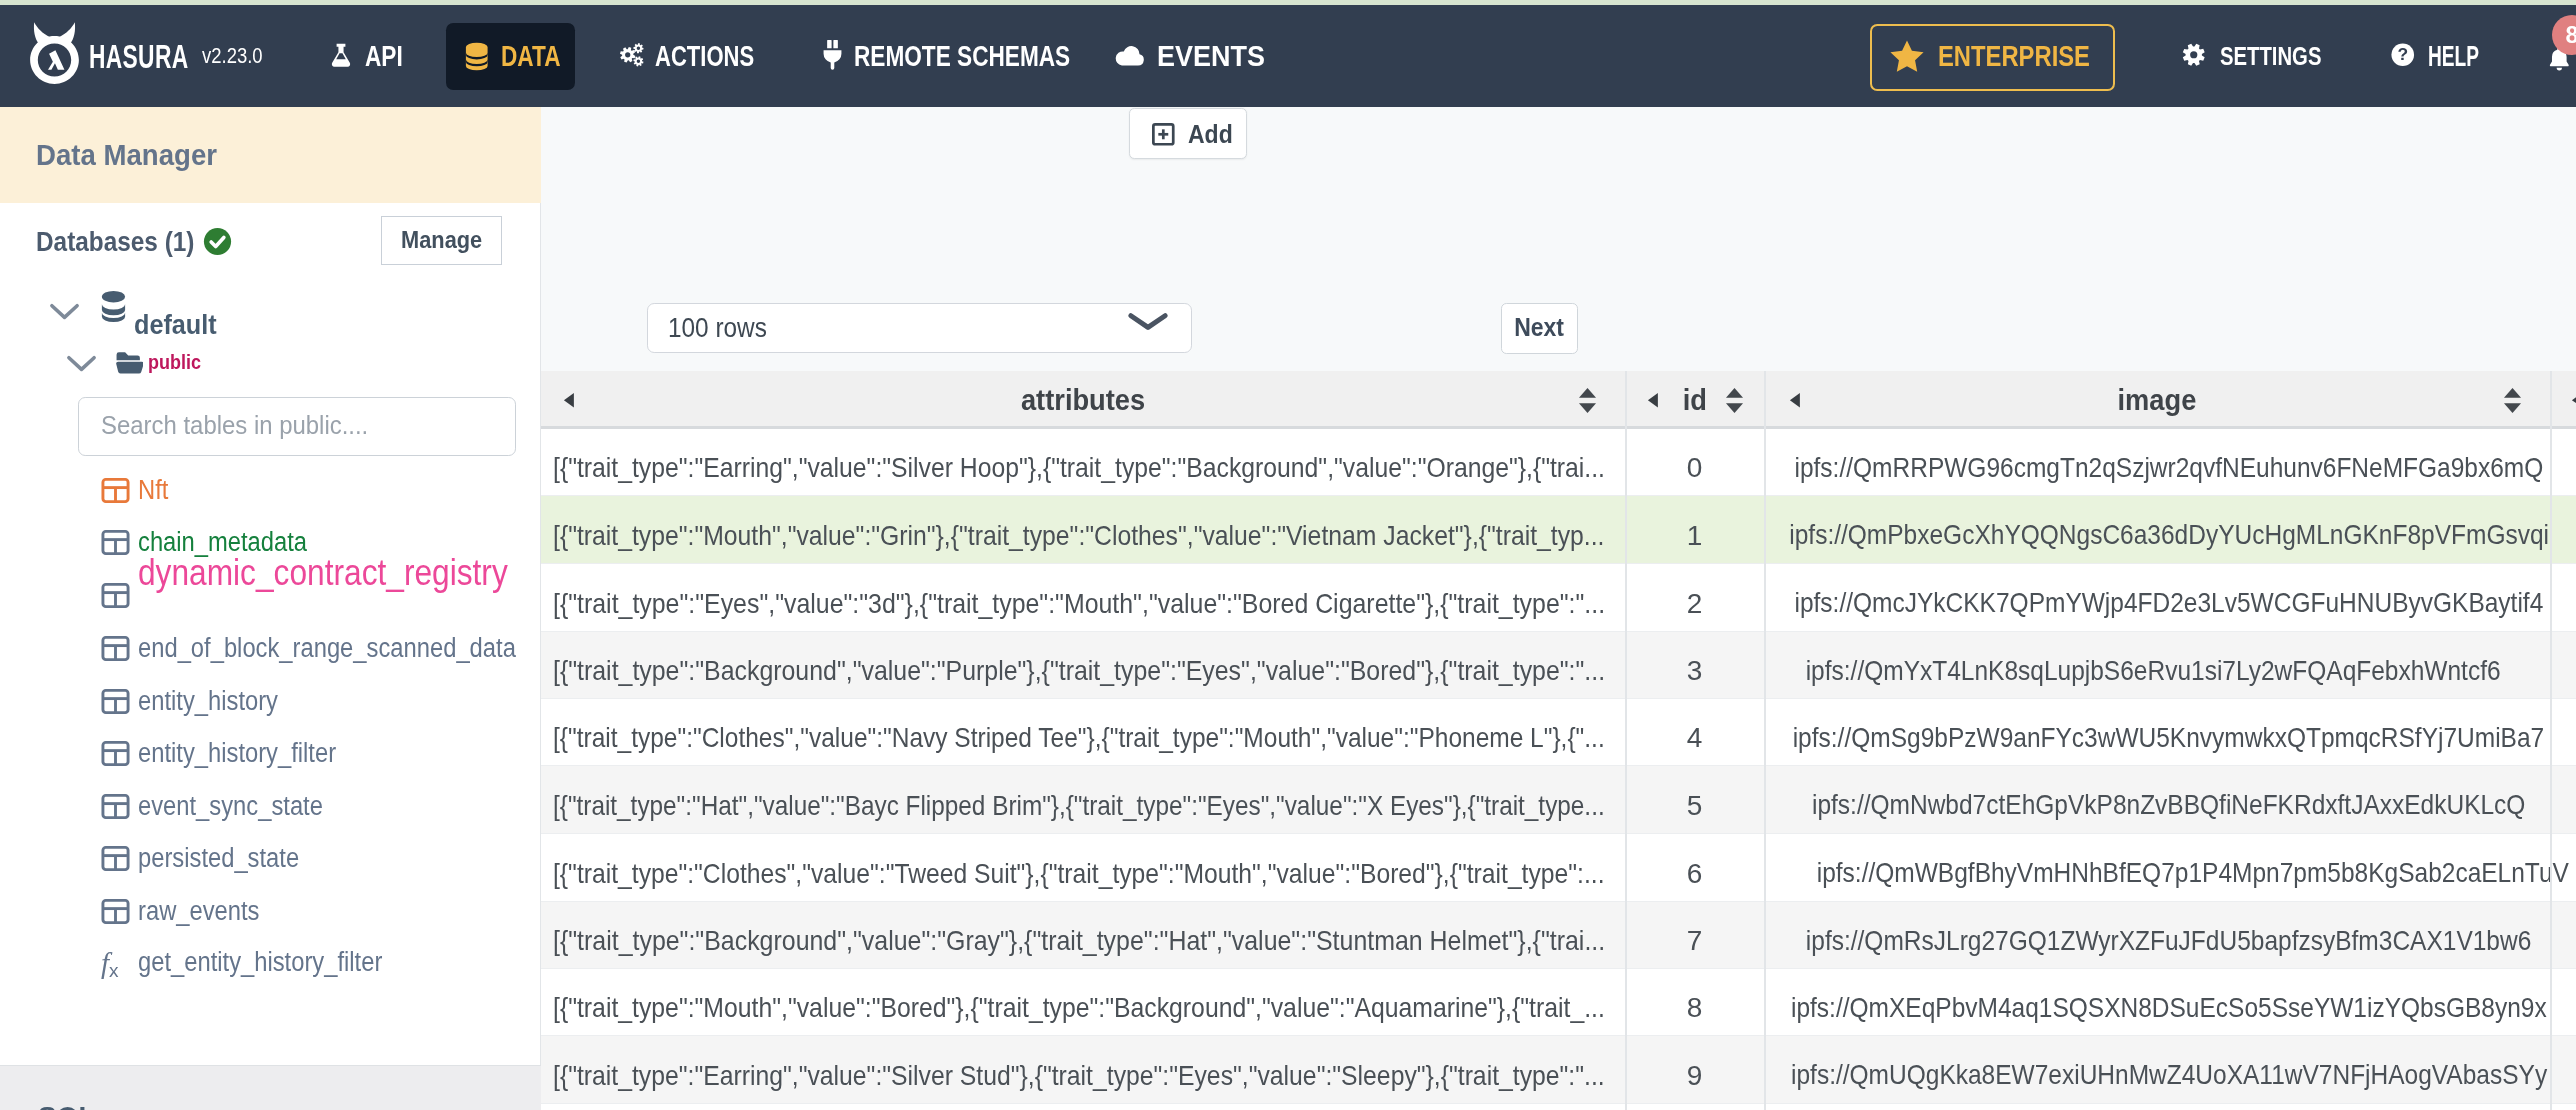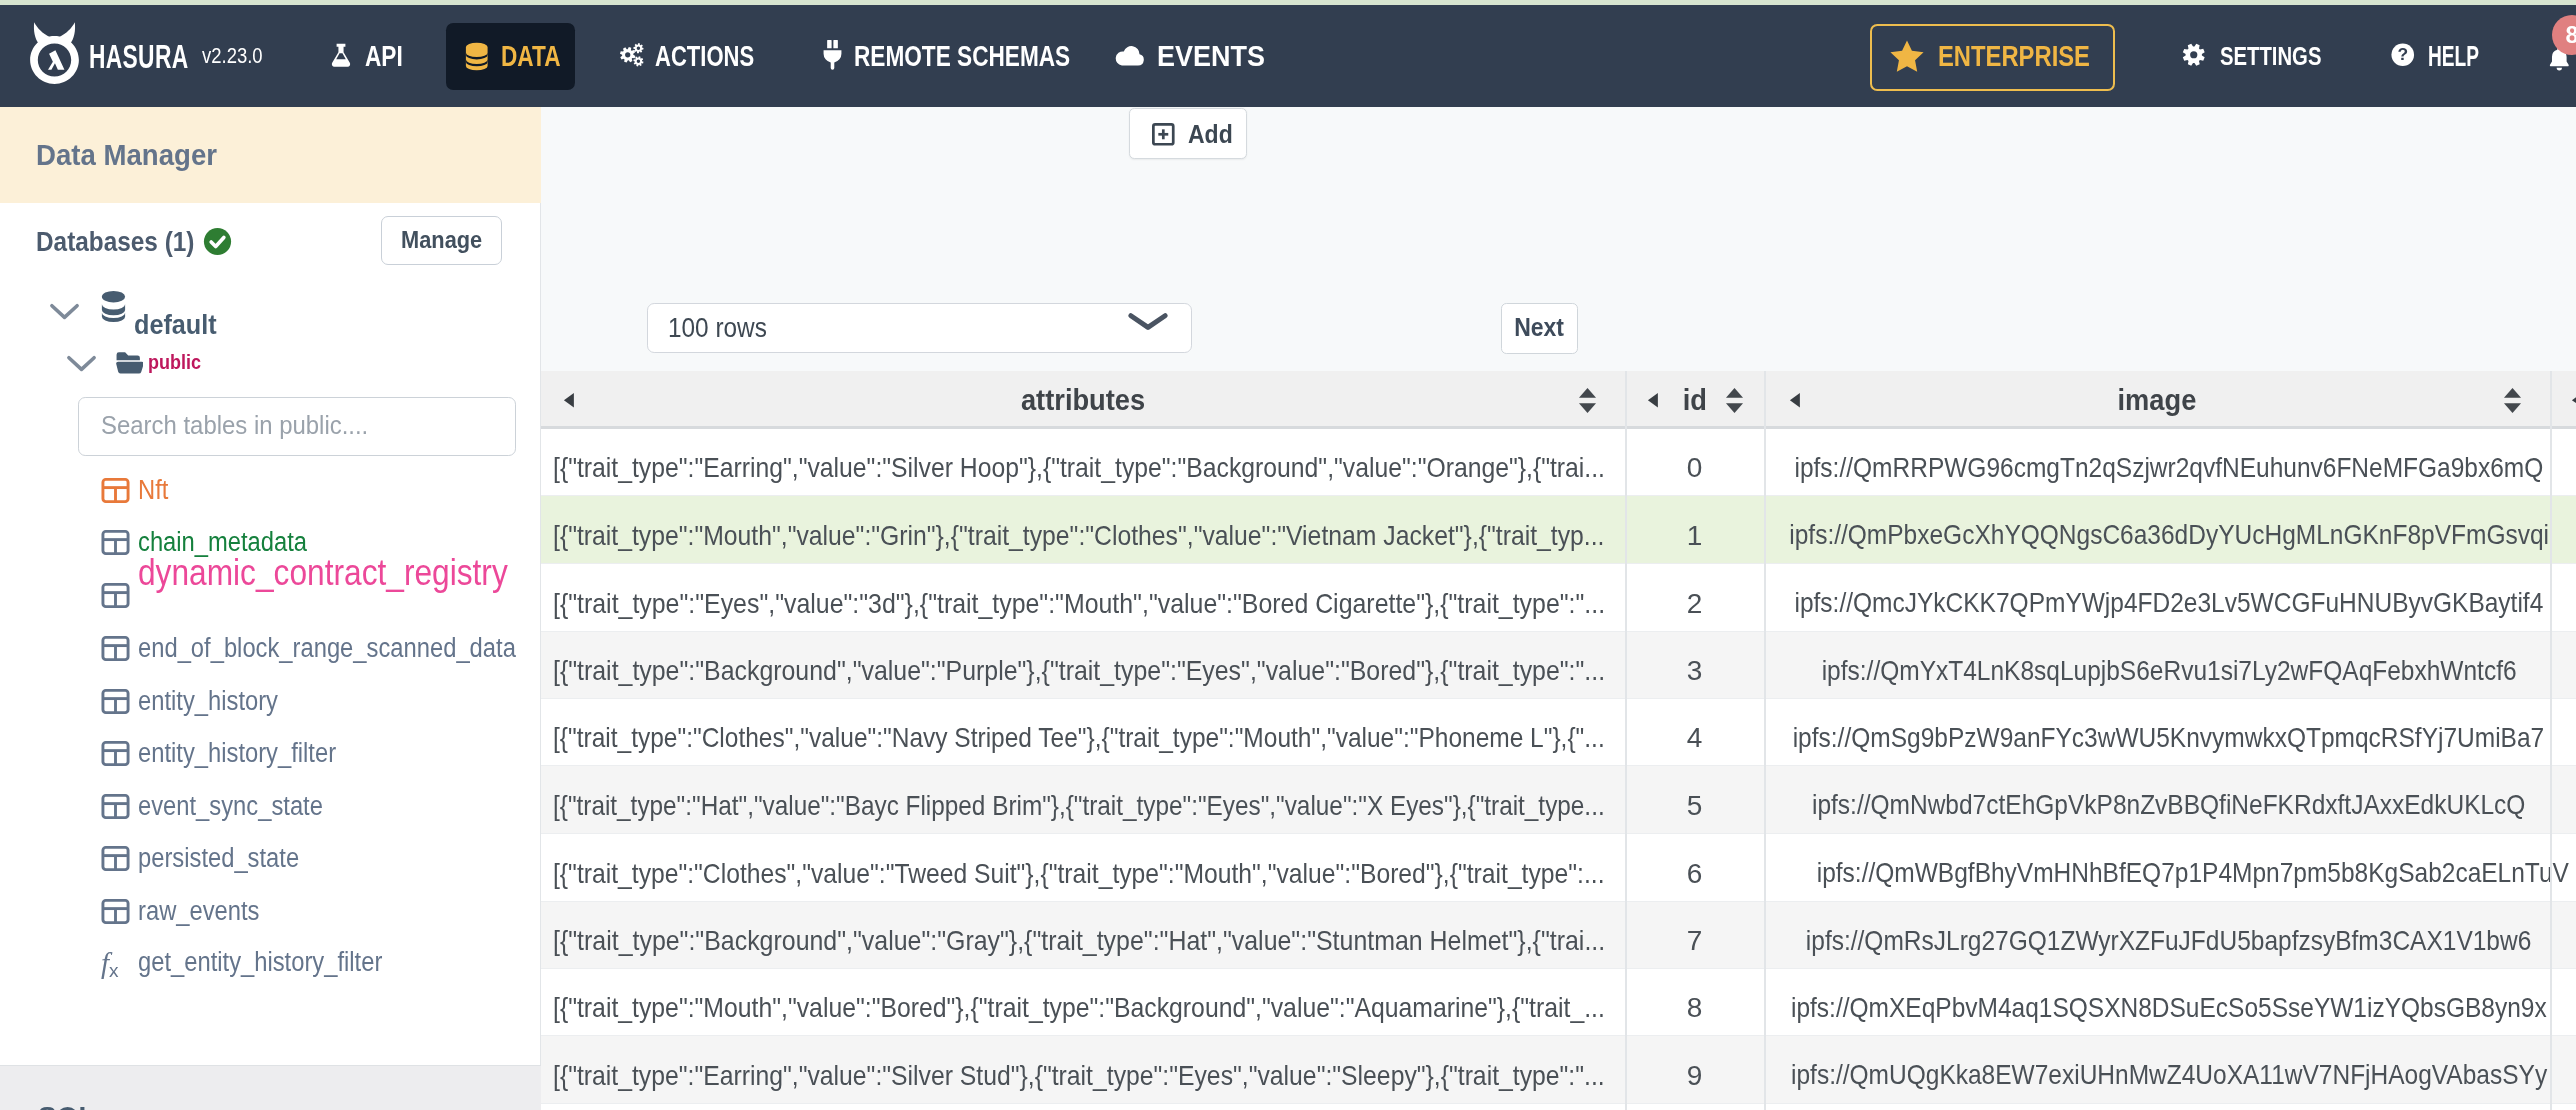--- a/index.html
+++ b/index.html
@@ -60,21 +60,21 @@
 </svg>
 <div class="ab" style="left:2552px;top:14.5px;width:40px;height:40px;border-radius:50%;background:#e08080;color:#fff;font-size:23.5px;font-weight:bold;text-align:left;padding-left:13.6px;line-height:40px">8</div>
 <div class="ab" style="left:0;top:107px;width:541px;height:1004px;background:#fff;border-right:1.8px solid #e2e5e8"></div>
 <div class="ab" style="left:0;top:107px;width:541px;height:96px;background:#fcf0d8"></div>
 <div class="ab" style="left:36px;top:107px;height:96px;line-height:96px;font-size:30px;font-weight:bold;color:#64748b"><span class="sq" style="transform:scaleX(0.92);transform-origin:0 50%">Data Manager</span></div>
 <div class="ab" style="left:36px;top:226px;font-size:28px;font-weight:bold;color:#4c5b6e"><span class="sq" style="transform:scaleX(0.87);transform-origin:0 50%">Databases (1)</span></div>
 <svg class="ab" style="left:203px;top:227px" width="29" height="29" viewBox="0 0 32 32">
 <circle cx="16" cy="16" r="15" fill="#2e7d32"></circle>
 <polyline points="9,16.5 14,21.5 23,11.5" fill="none" stroke="#fff" stroke-width="4" stroke-linecap="round" stroke-linejoin="round"></polyline>
 </svg>
-<div class="ab" style="left:381px;top:216px;width:121px;height:49px;background:#fff;border:1.8px solid #c9d0d8;border-radius:7px;text-align:center;line-height:45px;font-size:24.5px;font-weight:bold;color:#42505e"><span class="sq" style="transform:scaleX(0.89)">Manage</span></div>
+<div class="ab" style="left:381px;top:216px;width:121px;height:49px;background:#fff;border:1.8px solid #c9d0d8;border-radius:0;text-align:center;line-height:45px;font-size:24.5px;font-weight:bold;color:#42505e"><span class="sq" style="transform:scaleX(0.89)">Manage</span></div>
 <svg class="ab" style="left:49px;top:303px" width="31" height="18" viewBox="0 0 34 20">
     <polyline points="3,3 17,16 31,3" fill="none" stroke="#7e8a99" stroke-width="4" stroke-linecap="round" stroke-linejoin="round"></polyline>
   </svg>
 <svg class="ab" style="left:101px;top:290px" width="25" height="33" viewBox="0 0 28 36">
 <ellipse cx="14" cy="7" rx="13" ry="6.5" fill="#475c70"></ellipse>
 <path fill="#475c70" d="M1,15.5 a13,5.8 0 0 0 26,0 v6.5 a13,5.8 0 0 1 -26,0 Z"></path>
 <path fill="#475c70" d="M1,25 a13,5.8 0 0 0 26,0 v4.5 a13,5.8 0 0 1 -26,0 Z"></path>
 </svg>
 <div class="ab" style="left:134px;top:309px;font-size:28px;font-weight:bold;color:#475c70"><span class="sq" style="transform:scaleX(0.9);transform-origin:0 50%">default</span></div>
 <svg class="ab" style="left:66px;top:355px" width="31" height="18" viewBox="0 0 34 20">
@@ -200,21 +200,21 @@
   </div>
 <div class="ab" style="left:541px;top:564px;width:2035px;height:68px;background:#fff;border-bottom:0.9px solid #eceef0"></div>
 <div class="ab" style="left:553px;top:564px;width:1066px;height:68px;line-height:79px;font-size:28px;color:#4a5056;overflow:hidden"><span class="sq" style="transform:scaleX(0.889);transform-origin:0 50%">[{"trait_type":"Eyes","value":"3d"},{"trait_type":"Mouth","value":"Bored Cigarette"},{"trait_type":"...</span></div>
 <div class="ab" style="left:1625px;top:564px;width:139px;height:68px;text-align:center;line-height:79px;font-size:28px;color:#4a5056">2</div>
 <div class="ab" style="left:1764px;top:564px;width:786px;height:68px;display:flex;align-items:center;justify-content:center;font-size:28px;color:#4a5056">
     <span class="sq" style="transform:scaleX(0.875);width:max-content;flex:0 0 auto;margin-left:23.5px;position:relative;top:5.4px">ipfs://QmcJYkCKK7QPmYWjp4FD2e3Lv5WCGFuHNUByvGKBaytif4</span>
   </div>
 <div class="ab" style="left:541px;top:632px;width:2035px;height:67px;background:#f5f5f5;border-bottom:0.9px solid #eceef0"></div>
 <div class="ab" style="left:553px;top:632px;width:1066px;height:67px;line-height:78px;font-size:28px;color:#4a5056;overflow:hidden"><span class="sq" style="transform:scaleX(0.889);transform-origin:0 50%">[{"trait_type":"Background","value":"Purple"},{"trait_type":"Eyes","value":"Bored"},{"trait_type":"...</span></div>
 <div class="ab" style="left:1625px;top:632px;width:139px;height:67px;text-align:center;line-height:78px;font-size:28px;color:#4a5056">3</div>
-<div class="ab" style="left:1764px;top:632px;width:786px;height:67px;display:flex;align-items:center;justify-content:center;font-size:28px;color:#4a5056">
+<div class="ab" style="left:1764px;top:632px;width:786px;height:67px;display:flex;align-items:center;justify-content:flex-end;font-size:28px;color:#4a5056">
     <span class="sq" style="transform:scaleX(0.875);width:max-content;flex:0 0 auto;margin-left:23.5px;position:relative;top:5.4px">ipfs://QmYxT4LnK8sqLupjbS6eRvu1si7Ly2wFQAqFebxhWntcf6</span>
   </div>
 <div class="ab" style="left:541px;top:699px;width:2035px;height:67px;background:#fff;border-bottom:0.9px solid #eceef0"></div>
 <div class="ab" style="left:553px;top:699px;width:1066px;height:67px;line-height:78px;font-size:28px;color:#4a5056;overflow:hidden"><span class="sq" style="transform:scaleX(0.875);transform-origin:0 50%">[{"trait_type":"Clothes","value":"Navy Striped Tee"},{"trait_type":"Mouth","value":"Phoneme L"},{"...</span></div>
 <div class="ab" style="left:1625px;top:699px;width:139px;height:67px;text-align:center;line-height:78px;font-size:28px;color:#4a5056">4</div>
 <div class="ab" style="left:1764px;top:699px;width:786px;height:67px;display:flex;align-items:center;justify-content:center;font-size:28px;color:#4a5056">
     <span class="sq" style="transform:scaleX(0.875);width:max-content;flex:0 0 auto;margin-left:23.5px;position:relative;top:5.4px">ipfs://QmSg9bPzW9anFYc3wWU5KnvymwkxQTpmqcRSfYj7UmiBa7</span>
   </div>
 <div class="ab" style="left:541px;top:766px;width:2035px;height:68px;background:#f5f5f5;border-bottom:0.9px solid #eceef0"></div>
 <div class="ab" style="left:553px;top:766px;width:1066px;height:68px;line-height:79px;font-size:28px;color:#4a5056;overflow:hidden"><span class="sq" style="transform:scaleX(0.869);transform-origin:0 50%">[{"trait_type":"Hat","value":"Bayc Flipped Brim"},{"trait_type":"Eyes","value":"X Eyes"},{"trait_type...</span></div>

